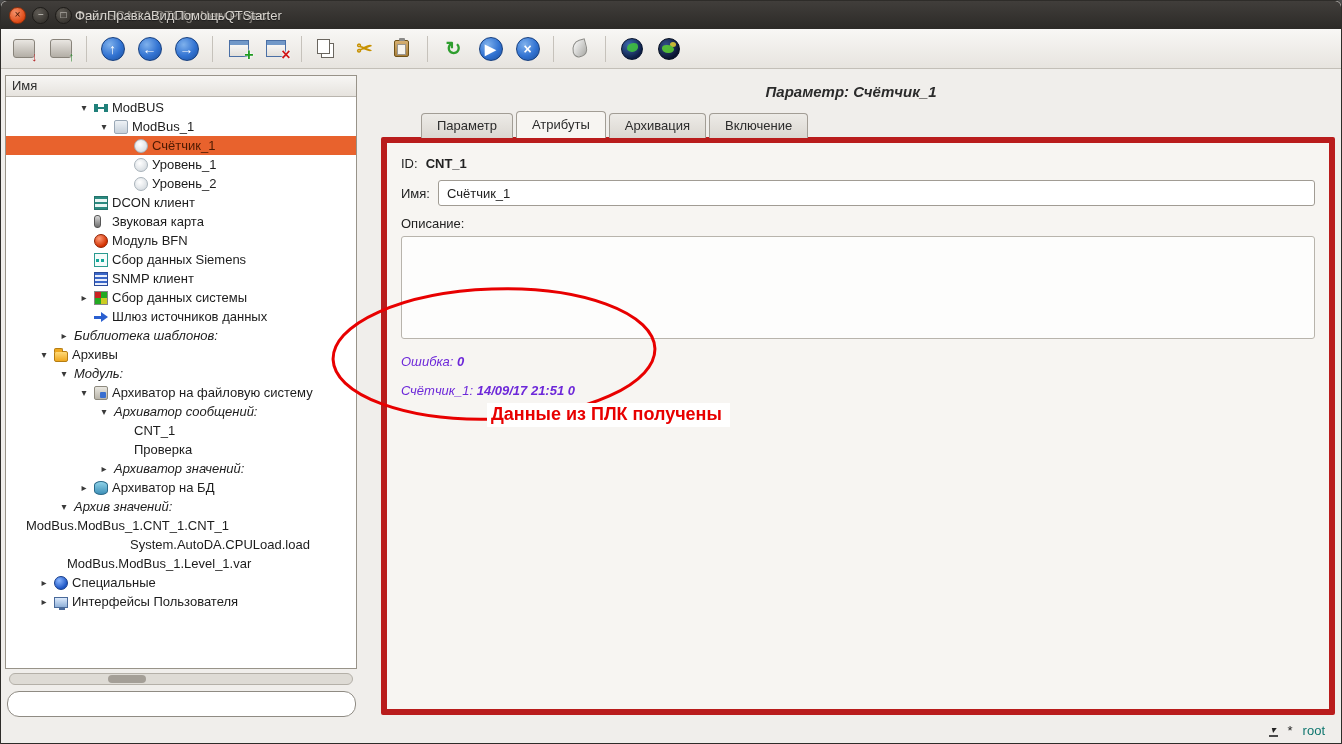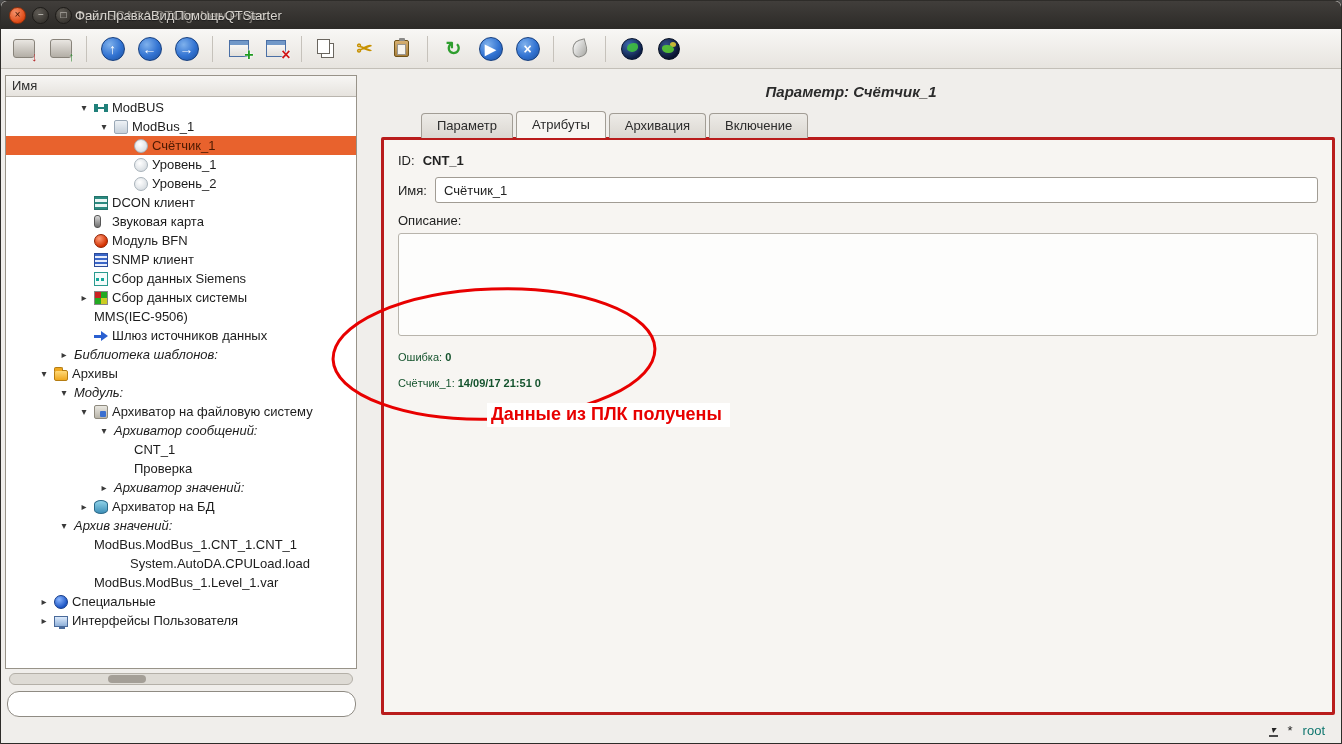--- a/index.html
+++ b/index.html
@@ -92,28 +92,28 @@
   .hscroll .thumb { position:absolute; left:98px; top:1px; width:38px; height:8px; background:#a49f97; border-radius:5px; }
   .filter { position:absolute; top:690px; left:6px; width:349px; height:26px; border:1px solid #8f8b83; border-radius:12px; background:#fff; padding:0 10px; font-size:13px; font-family:inherit; color:#222; outline:none; }
 
   
   .right-panel { position:absolute; left:380px; top:74px; right:6px; bottom:28px; }
   .pane-title { position:absolute; top:8px; left:0; right:14px; text-align:center; font-size:15px; font-weight:bold; font-style:italic; color:#2b2b2b; }
   .tabs { position:absolute; top:36px; left:3px; display:flex; align-items:flex-end; z-index:2;margin-left:37px; }
   .tab { height:25px; line-height:24px; padding:0 15px; font-size:13px; color:#2b2b2b;
     background:linear-gradient(#edebe7,#dbd7d1); border:1px solid #a29d95; border-bottom:none; border-radius:4px 4px 0 0; margin-right:3px; }
   .tab.active { background:#f7f5f2; height:27px; line-height:26px; }
-  .tab-pane { position:absolute; top:62px; left:0; right:0; bottom:0; background:#f7f5f2; border:3px solid #b91c1c; border-radius:2px; padding:13px 14px; }
+  .tab-pane { position:absolute; top:62px; left:0; right:0; bottom:0; background:#f7f5f2; border:6px solid #b91c1c; border-radius:2px; padding:13px 14px; }
   .frow { display:flex; align-items:center; margin-bottom:9px; font-size:13px; color:#222; }
   .frow .lab { margin-right:8px; }
   .bold { font-weight:bold; }
   .name-input { flex:1; height:26px; border:1px solid #a19c94; border-radius:3px; background:#fff; padding:0 8px; font-size:13px; font-family:inherit; color:#222; outline:none; }
   .descr-label { font-size:13px; color:#222; margin:10px 0 5px; }
   .descr-area { width:100%; height:103px; border:1px solid #b8b4ac; border-radius:3px; background:#fdfdfc; resize:none; font-family:inherit; outline:none; }
-  .stat { font-size:11px; color:#14532d; margin-top:11px; }
+  .stat { font-size:13px; color:#6d28d9; margin-top:11px;font-style:italic; }
   .stat + .stat { margin-top:14px; }
 
   
   .statusbar { position:absolute; left:0; right:0; bottom:0; height:26px; display:flex; align-items:center; justify-content:flex-end; gap:10px; padding-right:16px; font-size:13px; }
   .combo { font-size:10px; color:#222; border-bottom:2px solid #4a4a4a; line-height:11px; padding:0 2px; }
   .star { color:#222; }
   .user { color:#0f766e; }
 
   
   .ann-svg { position:absolute; left:0; top:0; width:1342px; height:744px; pointer-events:none; z-index:40; }
@@ -261,36 +261,33 @@
           <span class="ticon ti-sound"></span>
           <span class="tlabel">Звуковая карта</span>
         </div>
         <div class="trow" style="padding-left: 68px;">
           <span class="arrow"></span>
           <span class="ticon ti-bfn"></span>
           <span class="tlabel">Модуль BFN</span>
         </div>
         <div class="trow" style="padding-left: 68px;">
           <span class="arrow"></span>
+          <span class="ticon ti-siemens"></span>
+          <span class="tlabel">Сбор данных Siemens</span>
+        </div>
+        <div class="trow" style="padding-left: 68px;">
+          <span class="arrow"></span>
           <span class="ticon ti-snmp"></span>
           <span class="tlabel">SNMP клиент</span>
         </div>
         <div class="trow" style="padding-left: 68px;">
-          <span class="arrow"></span>
-          <span class="ticon ti-siemens"></span>
-          <span class="tlabel">Сбор данных Siemens</span>
-        </div>
-        <div class="trow" style="padding-left: 68px;">
           <span class="arrow">▸</span>
           <span class="ticon ti-sysda"></span>
           <span class="tlabel">Сбор данных системы</span>
         </div>
-        <div class="trow" style="padding-left: 88px;">
-          <span class="tlabel">MMS(IEC-9506)</span>
-        </div>
         <div class="trow" style="padding-left: 68px;">
           <span class="arrow"></span>
           <span class="ticon ti-gateway"></span>
           <span class="tlabel">Шлюз источников данных</span>
         </div>
         <div class="trow" style="padding-left: 48px;">
           <span class="arrow">▸</span>
           <span class="tlabel italic">Библиотека шаблонов:</span>
         </div>
         <div class="trow" style="padding-left: 28px;">
@@ -325,29 +322,29 @@
         </div>
         <div class="trow" style="padding-left: 68px;">
           <span class="arrow">▸</span>
           <span class="ticon ti-dbarch"></span>
           <span class="tlabel">Архиватор на БД</span>
         </div>
         <div class="trow" style="padding-left: 48px;">
           <span class="arrow">▾</span>
           <span class="tlabel italic">Архив значений:</span>
         </div>
-        <div class="trow" style="padding-left: 68px; align-items: center;">
+        <div class="trow" style=" align-items: center;">
           <span class="arrow"></span>
           <span class="tlabel">ModBus.ModBus_1.CNT_1.CNT_1</span>
         </div>
         <div class="trow" style="padding-left: 68px; margin-left: 36px;">
           <span class="arrow"></span>
           <span class="tlabel">System.AutoDA.CPULoad.load</span>
         </div>
-        <div class="trow" style="padding-left: 68px;">
+        <div class="trow" style="padding-left: 41px;">
           <span class="arrow"></span>
           <span class="tlabel">ModBus.ModBus_1.Level_1.var</span>
         </div>
         <div class="trow" style="padding-left: 28px;">
           <span class="arrow">▸</span>
           <span class="ticon ti-special"></span>
           <span class="tlabel">Специальные</span>
         </div>
         <div class="trow" style="padding-left: 28px;">
           <span class="arrow">▸</span>

